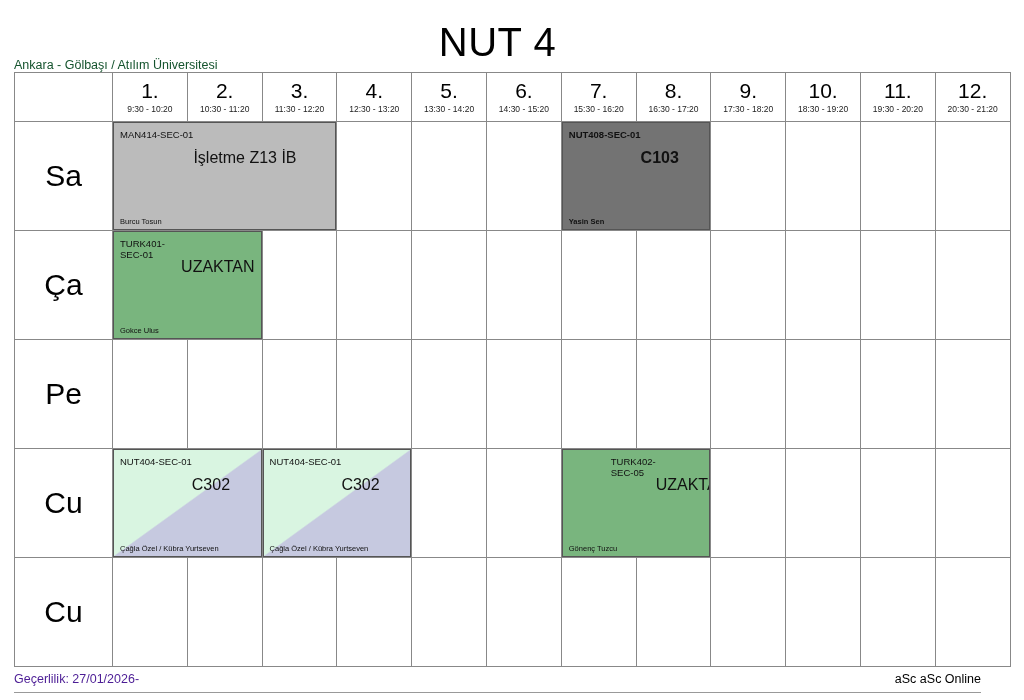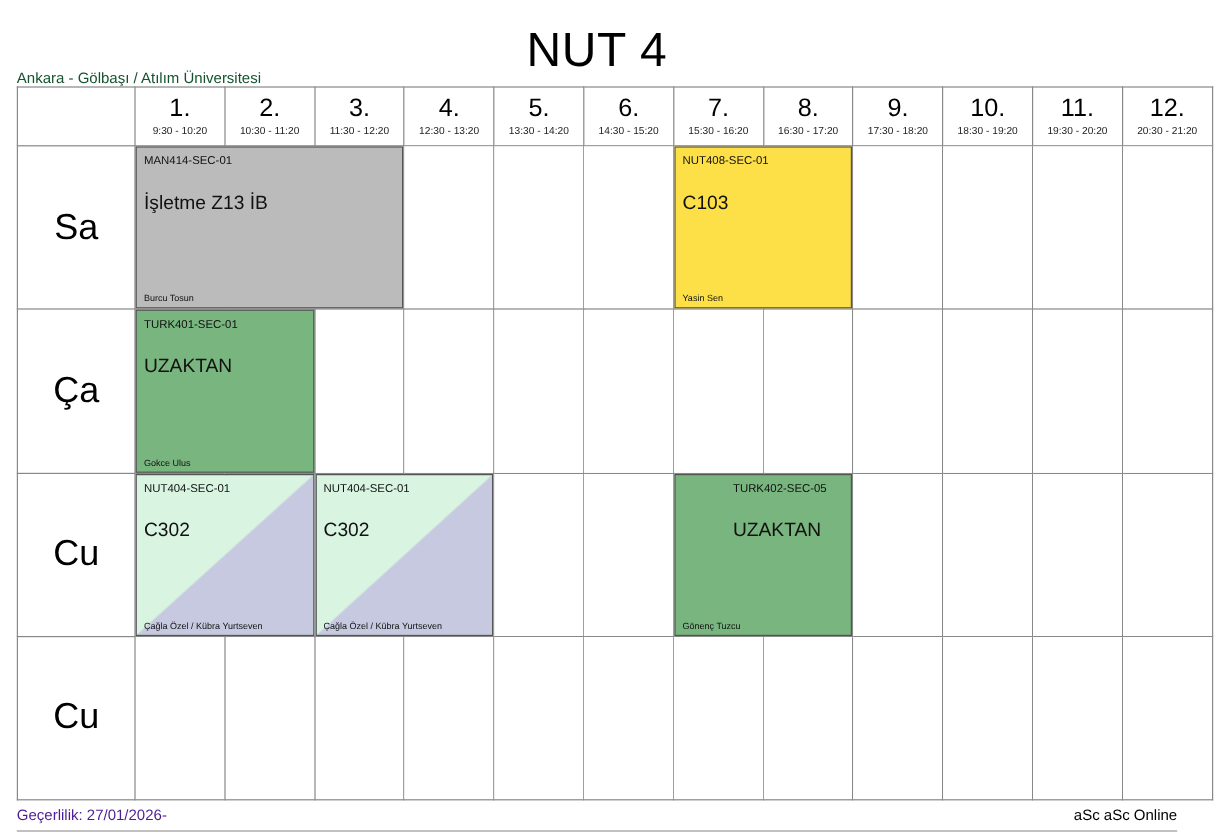--- a/index.html
+++ b/index.html
@@ -84,21 +84,21 @@
   tr.dayrow { height: 89px; }
 
   td.cell { position: relative; }
   .lesson {
     position: absolute;
     left: 0; top: 0; right: 0; bottom: 0;
     box-sizing: border-box;
     border: 1px solid #555;
     padding: 5px 6px 3px 6px;
     display: flex;
-    flex-direction: column;
+    flex-direction: row;
     justify-content: flex-start;
     overflow: hidden;
   }
   .lesson .code {
     font-size: 9.5px;
     color: #111;
     margin-top: 1px;
   }
   .lesson .room {
     font-size: 16px;
@@ -226,21 +226,21 @@
               <div class="lesson" style="background: rgb(187, 187, 187);">
                 <div class="code">MAN414-SEC-01</div>
                 <div class="room">İşletme Z13 İB</div>
                 <div class="teacher">Burcu Tosun</div>
               </div>
             </td>
             <td class="cell"></td>
             <td class="cell"></td>
             <td class="cell"></td>
             <td class="cell" colspan="2">
-              <div class="lesson" style="background: #fde047;">
+              <div class="lesson" style="background: #737373; font-weight: bold;">
                 <div class="code">NUT408-SEC-01</div>
                 <div class="room">C103</div>
                 <div class="teacher">Yasin Sen</div>
               </div>
             </td>
             <td class="cell"></td>
             <td class="cell"></td>
             <td class="cell"></td>
             <td class="cell"></td>
           </tr>
@@ -258,20 +258,35 @@
             <td class="cell"></td>
             <td class="cell"></td>
             <td class="cell"></td>
             <td class="cell"></td>
             <td class="cell"></td>
             <td class="cell"></td>
             <td class="cell"></td>
             <td class="cell"></td>
           </tr>
           <tr class="dayrow">
+            <td class="dayname">Pe</td>
+            <td class="cell"></td>
+            <td class="cell"></td>
+            <td class="cell"></td>
+            <td class="cell"></td>
+            <td class="cell"></td>
+            <td class="cell"></td>
+            <td class="cell"></td>
+            <td class="cell"></td>
+            <td class="cell"></td>
+            <td class="cell"></td>
+            <td class="cell"></td>
+            <td class="cell"></td>
+          </tr>
+          <tr class="dayrow">
             <td class="dayname">Cu</td>
             <td class="cell" colspan="2">
               <div class="lesson split">
                 <div class="code">NUT404-SEC-01</div>
                 <div class="room">C302</div>
                 <div class="teacher">Çağla Özel  / Kübra Yurtseven</div>
               </div>
             </td>
             <td class="cell" colspan="2">
               <div class="lesson split">

